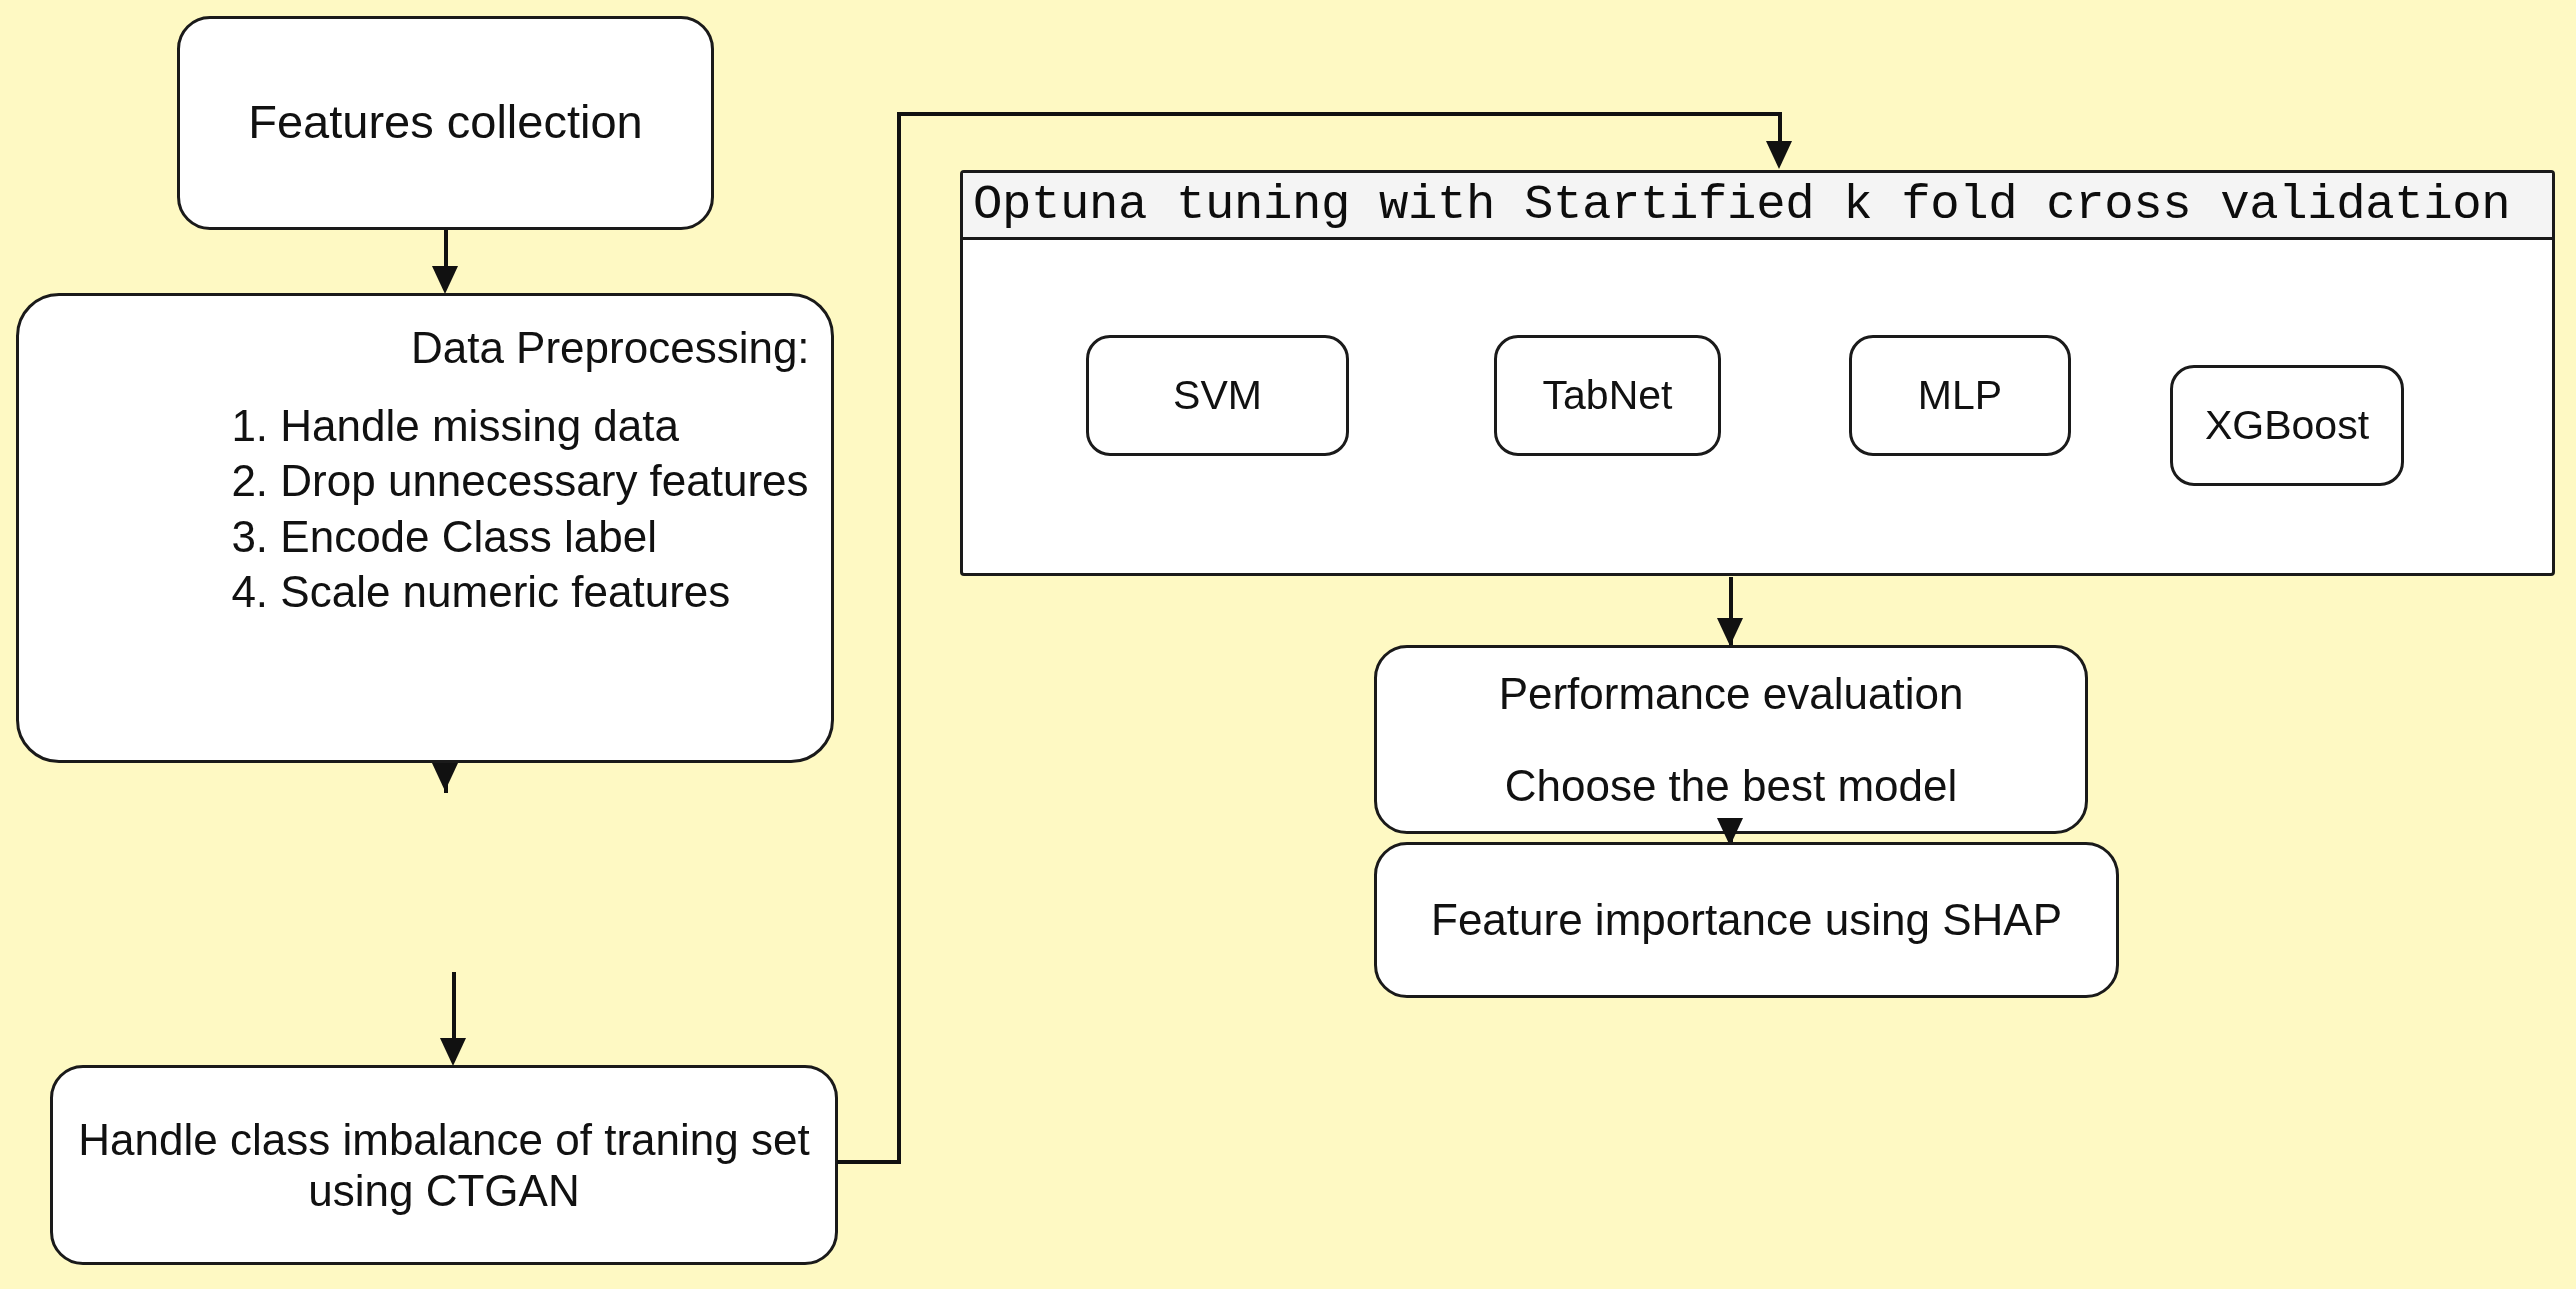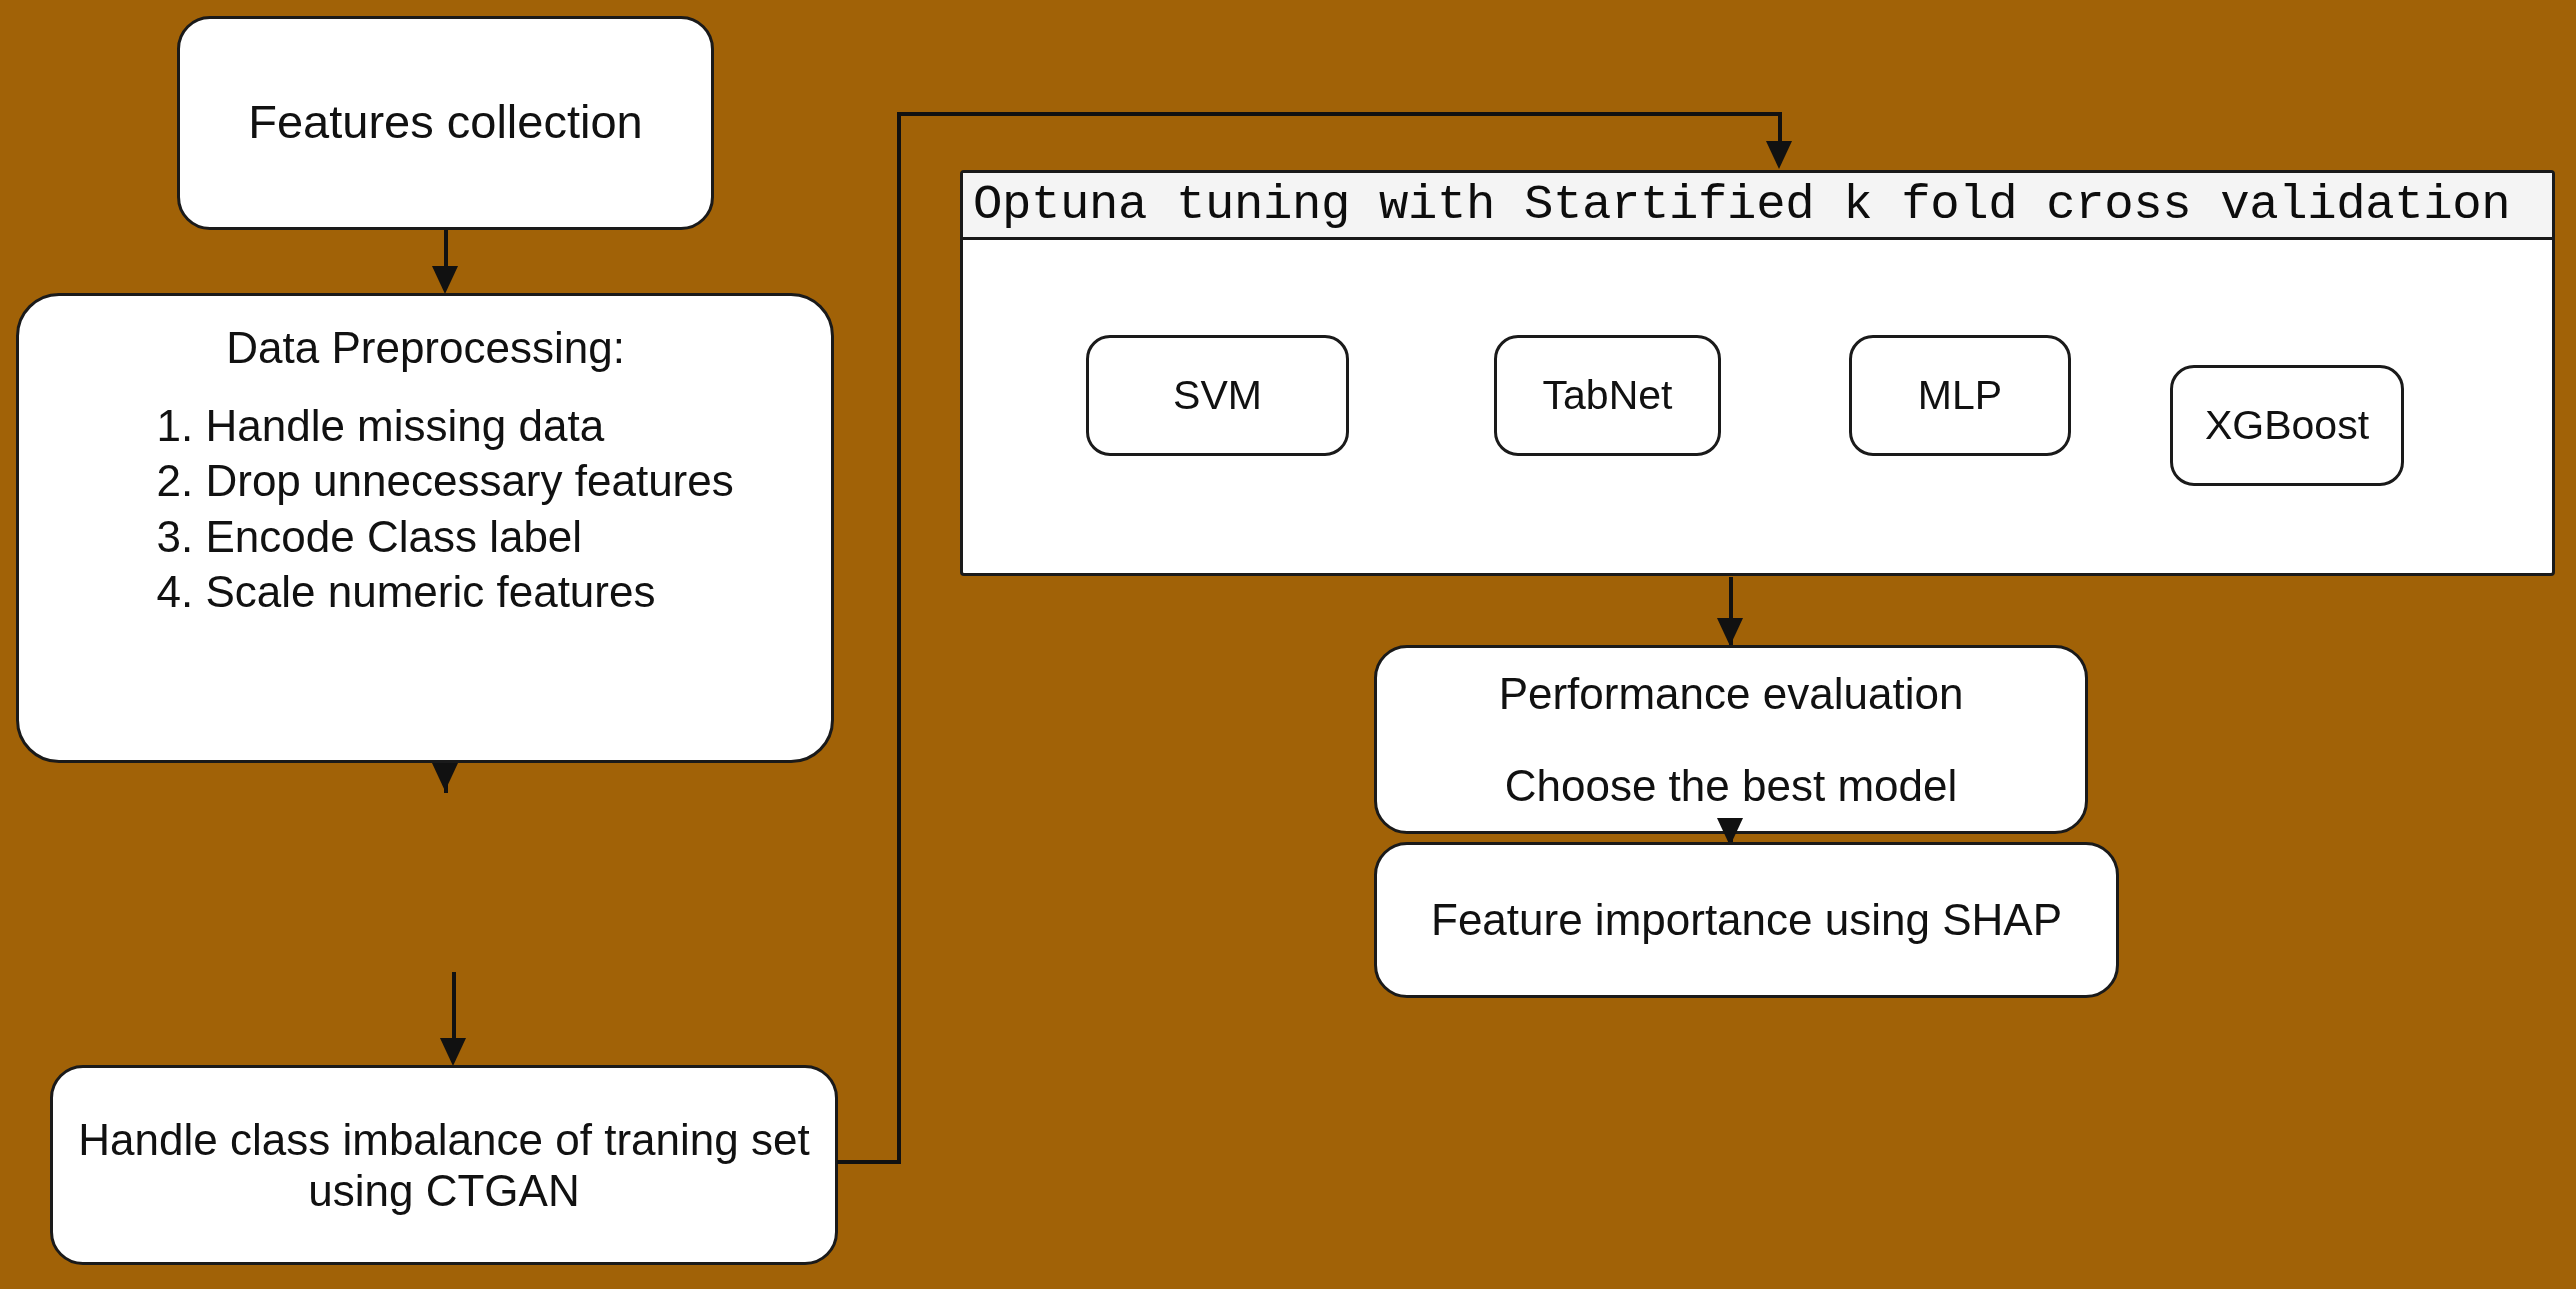--- a/index.html
+++ b/index.html
@@ -8,40 +8,40 @@
     background: #ffffff;
   }
   body {
     font-family: "Liberation Sans", sans-serif;
     color: #000000;
   }
   #canvas {
     position: relative;
     width: 2576px;
     height: 1290px;
-    background: #a16207;
+    background: #fef9c3;
     overflow: hidden;
   }
   .node {
     position: absolute;
     box-sizing: border-box;
     border: 3.6px solid #1a1a1a;
     border-radius: 33px;
     background: #ffffff;
     display: flex;
     flex-direction: column;
     align-items: center;
     justify-content: center;
     text-align: center;
     line-height: 1.16;
     font-size: 43px;
     color: #111111;
   }
   .node.left-align {
-    align-items: center;
+    align-items: flex-end;
     justify-content: flex-start;
     text-align: left;
   }
   .node-title {
     white-space: pre-line;
   }
   
   #features-collection {
     left: 177px;  top: 15.6px;
     width: 537px; height: 214px;

